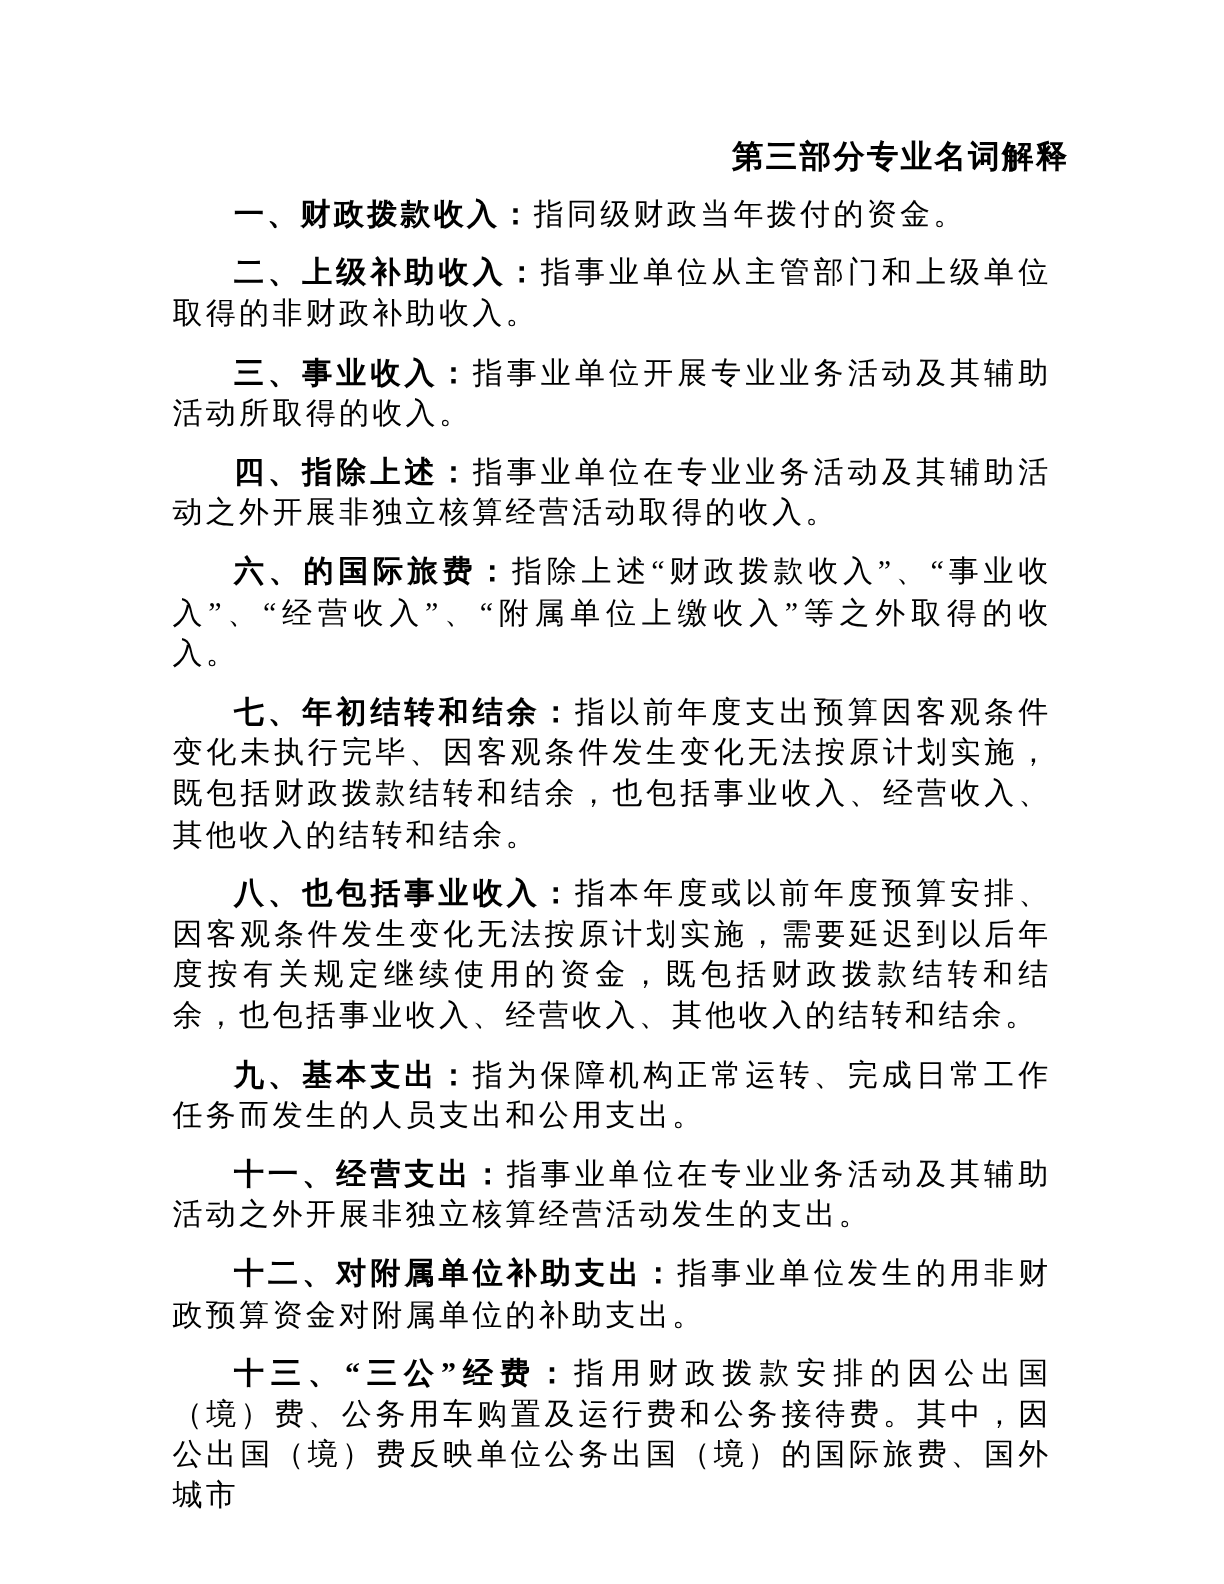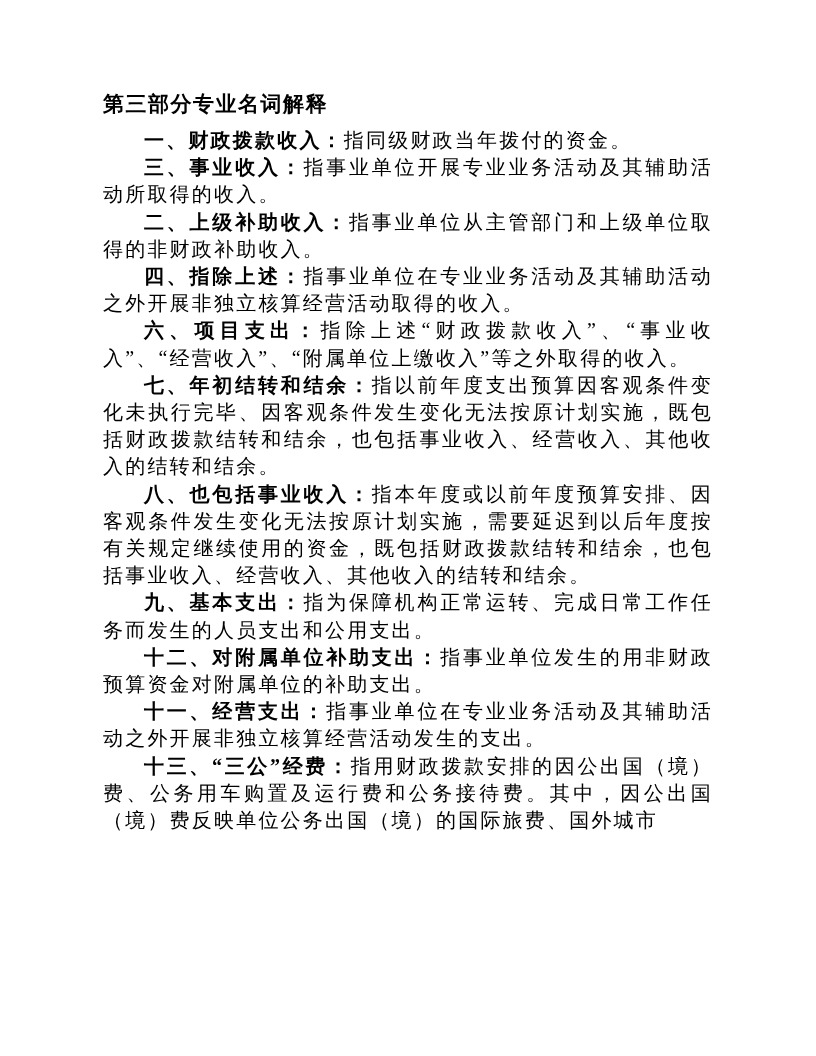--- a/index.html
+++ b/index.html
@@ -15,58 +15,58 @@
     box-sizing: border-box;
     padding: 90px 103px 0 103px;
     font-family: "Liberation Serif", "DejaVu Serif", serif;
     color: #000000;
     overflow: hidden;
   }
   .doc-title {
     margin: 0 0 9px 0;
     font-size: 21px;
     font-weight: bold;
-    text-align: left;
+    text-align: right;
     letter-spacing: 1.5px;
     line-height: 28px;
   }
   .para {
-    margin: 0;
+    margin: 12px;
     font-size: 20px;
     line-height: 27.2px;
     letter-spacing: 2.2px;
     text-align: justify;
     text-indent: 2.05em;
   }
   .term {
     font-weight: bold;
   }
 </style>
 </head>
 <body>
 
 <div class="page">
   <h1 class="doc-title">第三部分专业名词解释</h1>
 
   <p class="para"><span class="term">一、财政拨款收入：</span><span>指同级财政当年拨付的资金。</span></p>
 
+  <p class="para"><span class="term">二、上级补助收入：</span><span>指事业单位从主管部门和上级单位取得的非财政补助收入。</span></p>
+
   <p class="para"><span class="term">三、事业收入：</span><span>指事业单位开展专业业务活动及其辅助活动所取得的收入。</span></p>
-
-  <p class="para"><span class="term">二、上级补助收入：</span><span>指事业单位从主管部门和上级单位取得的非财政补助收入。</span></p>
 
   <p class="para"><span class="term">四、指除上述：</span><span>指事业单位在专业业务活动及其辅助活动之外开展非独立核算经营活动取得的收入。</span></p>
 
 
-  <p class="para"><span class="term">六、项目支出：</span><span>指除上述“财政拨款收入”、“事业收入”、“经营收入”、“附属单位上缴收入”等之外取得的收入。</span></p>
+  <p class="para"><span class="term">六、的国际旅费：</span><span>指除上述“财政拨款收入”、“事业收入”、“经营收入”、“附属单位上缴收入”等之外取得的收入。</span></p>
 
   <p class="para"><span class="term">七、年初结转和结余：</span><span>指以前年度支出预算因客观条件变化未执行完毕、因客观条件发生变化无法按原计划实施，既包括财政拨款结转和结余，也包括事业收入、经营收入、其他收入的结转和结余。</span></p>
 
   <p class="para"><span class="term">八、也包括事业收入：</span><span>指本年度或以前年度预算安排、因客观条件发生变化无法按原计划实施，需要延迟到以后年度按有关规定继续使用的资金，既包括财政拨款结转和结余，也包括事业收入、经营收入、其他收入的结转和结余。</span></p>
 
   <p class="para"><span class="term">九、基本支出：</span><span>指为保障机构正常运转、完成日常工作任务而发生的人员支出和公用支出。</span></p>
 
 
+  <p class="para"><span class="term">十一、经营支出：</span><span>指事业单位在专业业务活动及其辅助活动之外开展非独立核算经营活动发生的支出。</span></p>
+
   <p class="para"><span class="term">十二、对附属单位补助支出：</span><span>指事业单位发生的用非财政预算资金对附属单位的补助支出。</span></p>
-
-  <p class="para"><span class="term">十一、经营支出：</span><span>指事业单位在专业业务活动及其辅助活动之外开展非独立核算经营活动发生的支出。</span></p>
 
   <p class="para"><span class="term">十三、“三公”经费：</span><span>指用财政拨款安排的因公出国（境）费、公务用车购置及运行费和公务接待费。其中，因公出国（境）费反映单位公务出国（境）的国际旅费、国外城市</span></p>
 </div>
 
 </body></html>

